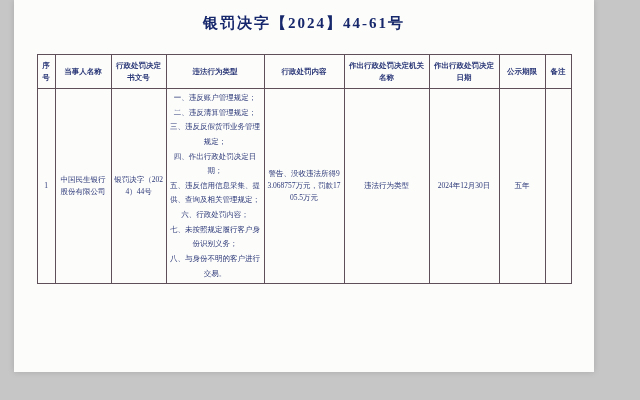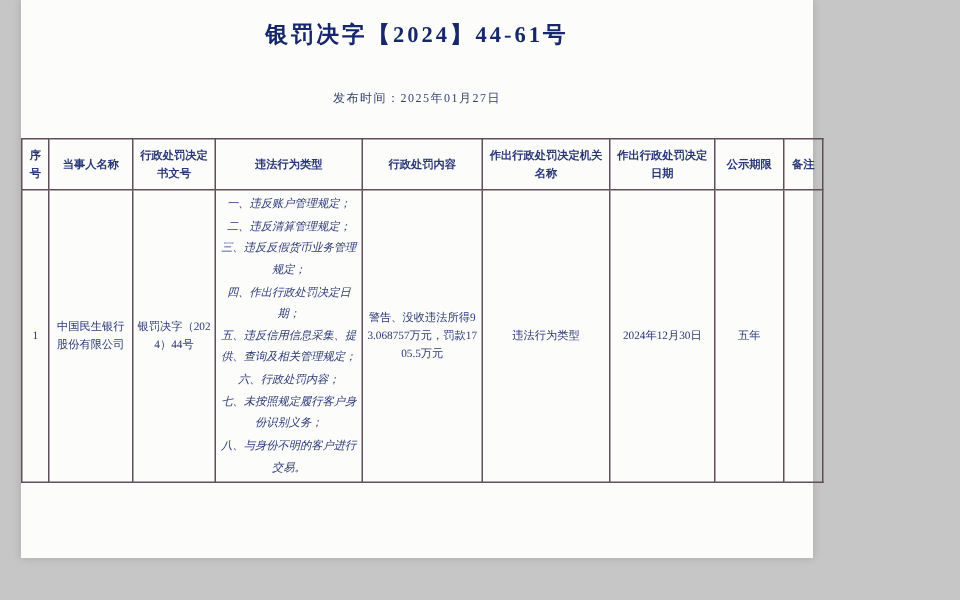--- a/index.html
+++ b/index.html
@@ -12,21 +12,21 @@
   }
   *{box-sizing:border-box;}
   html,body{margin:0;padding:0;}
   body{
     width:640px;height:400px;overflow:hidden;
     background:var(--page-bg);
     font-family:"Liberation Serif","DejaVu Serif",serif;
   }
   .stage{position:relative;width:640px;height:400px;}
   .doc{
-    position:absolute;left:14px;top:0;width:528px;height:372px;
+    position:absolute;left:14px;top:0;width:580px;height:372px;
     background:var(--doc-bg);
     box-shadow:0 0 6px rgba(0,0,0,0.15);
   }
   .doc-title{
     margin:14px 0 0 0;
     text-align:center;
     font-size:15px;
     font-weight:bold;
     letter-spacing:2px;
     color:var(--title-color);
@@ -54,21 +54,20 @@
     line-height:1.6;
     word-break:break-all;
   }
   table.penalty th{
     font-weight:bold;
     height:34px;
   }
   td.violations-cell{
     text-align:left;
     padding:3px 3px;
-    font-style:italic;
   }
   .viol-line{
     line-height:1.95;
   }
   td.penalty-cell{
     line-height:2.0;
     margin-left:22px;
   }
   .caption{
     position:absolute;left:0;top:376px;width:640px;
@@ -87,21 +86,20 @@
   col.c-date{width:70px;}
   col.c-period{width:46px;}
   col.c-remark{width:26px;}
 </style>
 </head>
 <body>
 
 <div class="stage">
   <div class="doc">
     <h1 class="doc-title">银罚决字【2024】44-61号</h1>
-    <div class="pub-date">发布时间：2025年01月27日</div>
 
     <table class="penalty">
       <colgroup>
         <col class="c-index">
           <col class="c-party">
           <col class="c-docno">
         <col class="c-viol">
           <col class="c-pen">
           <col class="c-auth">
         <col class="c-date">

